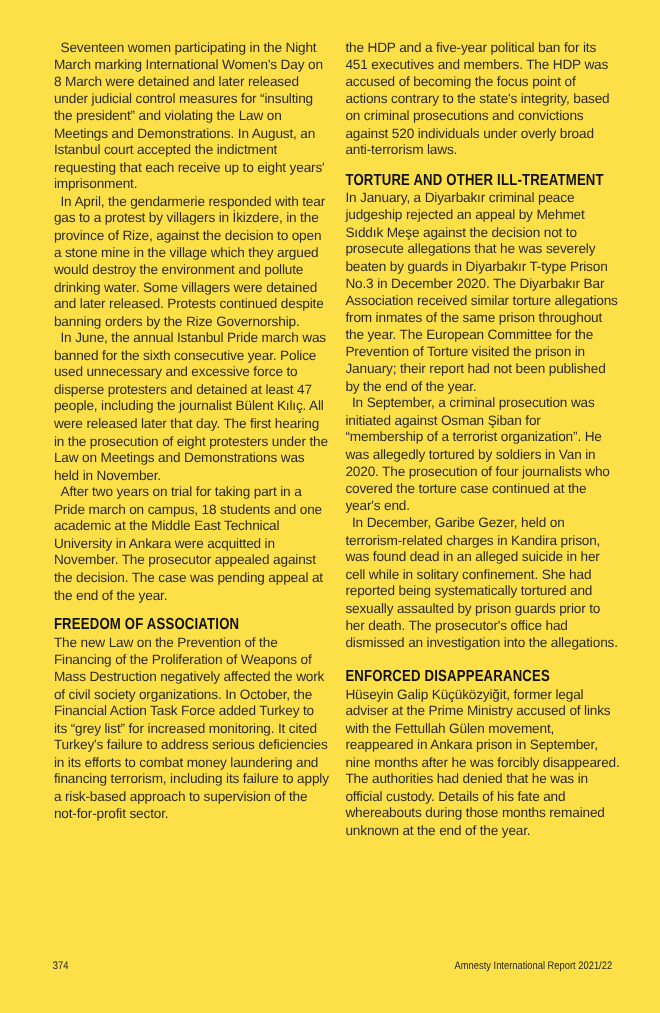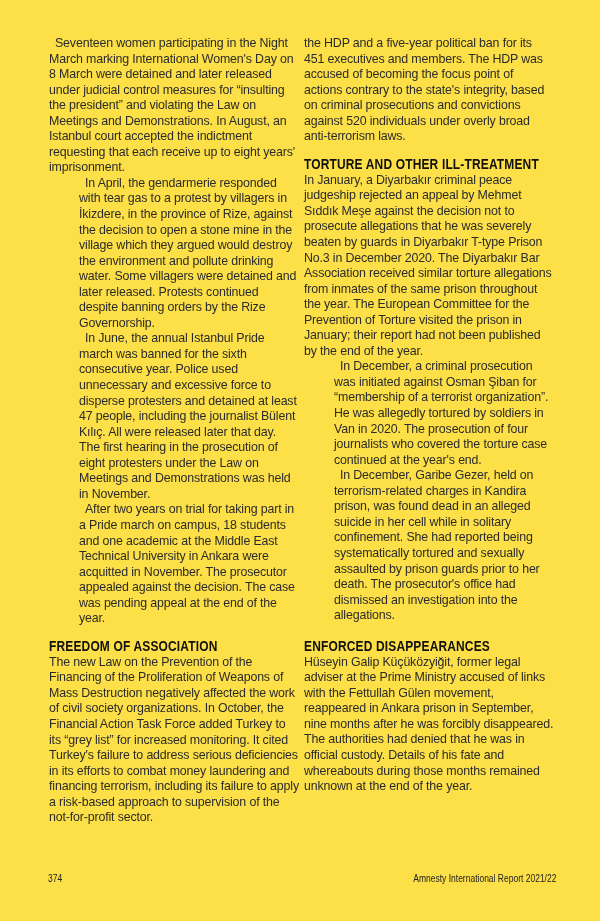--- a/index.html
+++ b/index.html
@@ -1,22 +1,22 @@
 <!DOCTYPE html>
 <html><head>
   <meta charset="utf-8">
   <style>
     html, body { margin: 0; padding: 0; background: #ffffff; }
     body { width: 600px; height: 921px; position: relative; overflow: hidden; }
     .page { position: absolute; left: 0; top: 0; width: 600px; height: 921px; background: #fde047; color: #2a2a2a; }
     .col { position: absolute; top: 36px; width: 250px; font-family: "Liberation Sans", sans-serif; font-size: 12.4px; line-height: 15.55px; letter-spacing: -0.15px; color: #2b2b2b; }
     .col-left { left: 49px; }
-    .col-right { left: 304px; }
+    .col-right { left: 314px; }
     .col p { margin: 0; text-align: left; }
-    .col p.indent { text-indent: 6px; margin-left: 30px; }
+    .col p.indent { text-indent: 6px; }
     .col p.first-indent { text-indent: 6px; }
     .col h2 { margin: 0; font-family: "Liberation Sans", sans-serif; font-weight: bold; font-size: 14.6px; line-height: 17px; letter-spacing: 0.2px; color: #111; transform: scaleX(0.82); transform-origin: left center; white-space: nowrap; }
     .col h2.gap { margin-top: 11px; }
     .col h2.gap2 { margin-top: 14px; }
     .footer { position: absolute; top: 873px; font-family: "Liberation Sans", sans-serif; font-size: 10px; color: #222; transform: scaleX(0.85); }
     .page-num { left: 48px; transform-origin: left center; }
     .report-title { right: 44px; transform-origin: right center; }
   </style>
 </head>
 <body>
@@ -31,21 +31,21 @@
 
     <h2 class="gap">FREEDOM OF ASSOCIATION</h2>
     <p>The new Law on the Prevention of the Financing of the Proliferation of Weapons of Mass Destruction negatively affected the work of civil society organizations. In October, the Financial Action Task Force added Turkey to its “grey list” for increased monitoring. It cited Turkey's failure to address serious deficiencies in its efforts to combat money laundering and financing terrorism, including its failure to apply a risk-based approach to supervision of the not-for-profit sector.</p>
   </div>
 
   <div class="col col-right">
     <p>the HDP and a five-year political ban for its 451 executives and members. The HDP was accused of becoming the focus point of actions contrary to the state's integrity, based on criminal prosecutions and convictions against 520 individuals under overly broad anti-terrorism laws.</p>
 
     <h2 class="gap">TORTURE AND OTHER ILL-TREATMENT</h2>
     <p>In January, a Diyarbakır criminal peace judgeship rejected an appeal by Mehmet Sıddık Meşe against the decision not to prosecute allegations that he was severely beaten by guards in Diyarbakır T-type Prison No.3 in December 2020. The Diyarbakır Bar Association received similar torture allegations from inmates of the same prison throughout the year. The European Committee for the Prevention of Torture visited the prison in January; their report had not been published by the end of the year.</p>
-    <p class="indent">In December, a criminal prosecution was initiated against Osman Şiban for “membership of a terrorist organization”. He was allegedly tortured by soldiers in Van in 2020. The prosecution of four journalists who covered the torture case continued at the year's end.</p>
+    <p class="indent">In September, a criminal prosecution was initiated against Osman Şiban for “membership of a terrorist organization”. He was allegedly tortured by soldiers in Van in 2020. The prosecution of four journalists who covered the torture case continued at the year's end.</p>
     <p class="indent">In December, Garibe Gezer, held on terrorism-related charges in Kandira prison, was found dead in an alleged suicide in her cell while in solitary confinement. She had reported being systematically tortured and sexually assaulted by prison guards prior to her death. The prosecutor's office had dismissed an investigation into the allegations.</p>
 
     <h2 class="gap2">ENFORCED DISAPPEARANCES</h2>
     <p>Hüseyin Galip Küçüközyiğit, former legal adviser at the Prime Ministry accused of links with the Fettullah Gülen movement, reappeared in Ankara prison in September, nine months after he was forcibly disappeared. The authorities had denied that he was in official custody. Details of his fate and whereabouts during those months remained unknown at the end of the year.</p>
   </div>
 
   <div class="footer page-num">374</div>
   <div class="footer report-title">Amnesty International Report 2021/22</div>
 </div>
 

